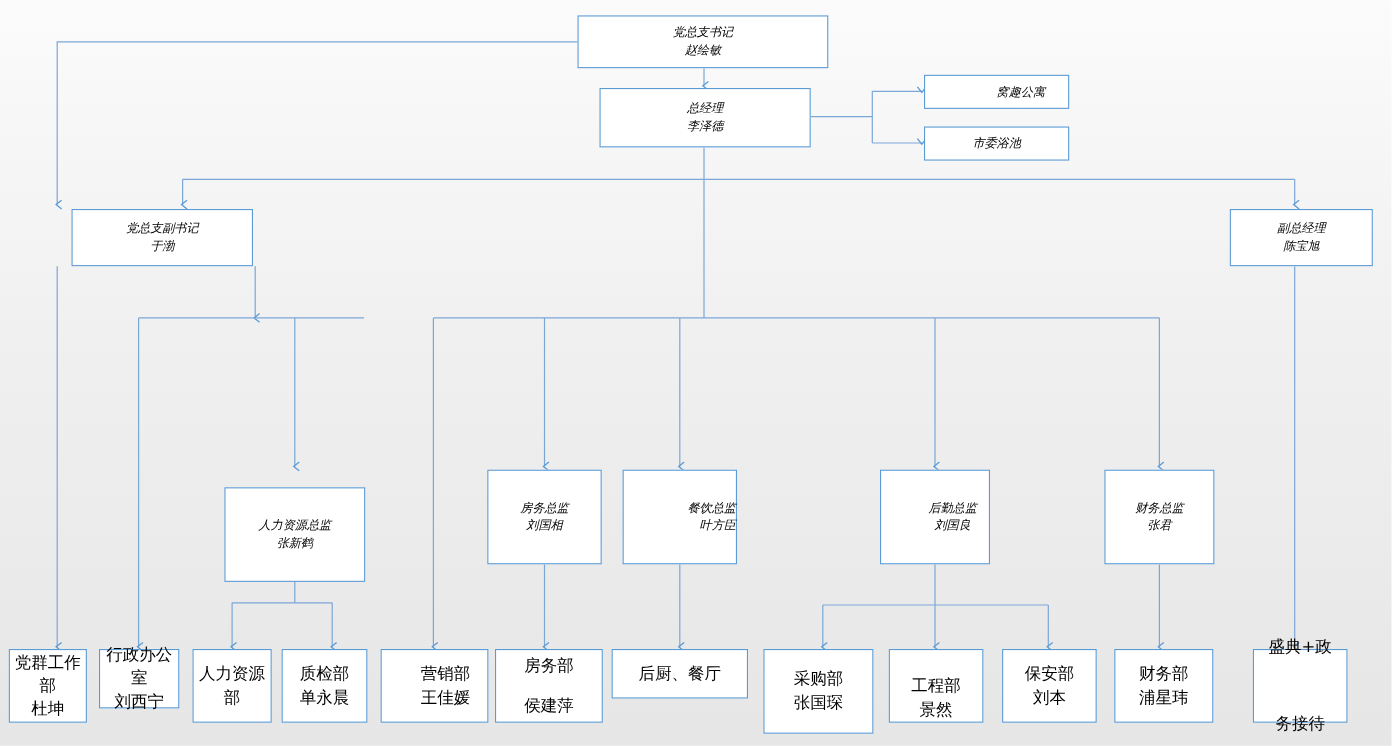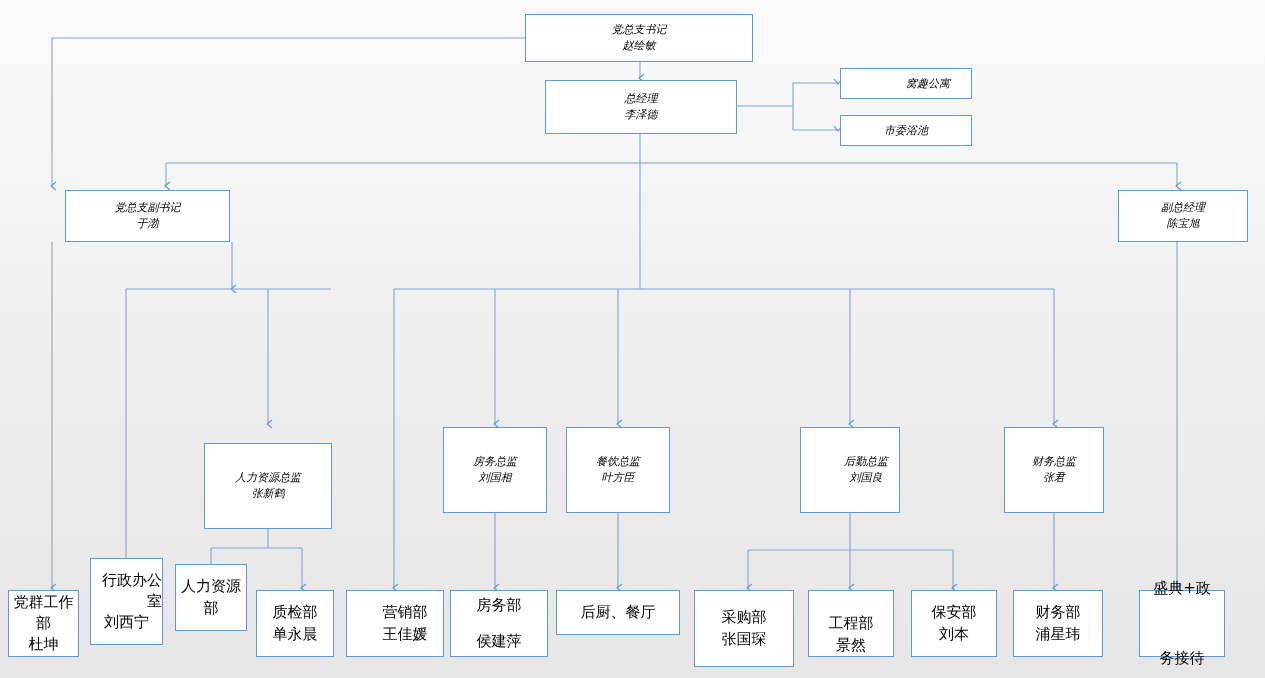--- a/index.html
+++ b/index.html
@@ -125,46 +125,46 @@
   <div class="node t16" style="left:204px;top:427px;width:128px;height:86px;margin-top:16px;">
     <span class="ln">人力资源总监</span>
     <span class="ln">张新鹤</span>
   </div>
 
   <div class="node t16" style="left:443px;top:427px;width:104px;height:86px;">
     <span class="ln">房务总监</span>
     <span class="ln">刘国相</span>
   </div>
 
-  <div class="node t16" style="left:566px;top:427px;width:104px;height:86px;">
+  <div class="node t16" style="left:566px;top:427px;width:104px;height:86px;align-items:flex-end;">
     <span class="ln">餐饮总监</span>
     <span class="ln">叶方臣</span>
   </div>
 
   <div class="node t16" style="left:800px;top:427px;width:100px;height:86px;padding-left:32px;">
     <span class="ln">后勤总监</span>
     <span class="ln">刘国良</span>
   </div>
 
   <div class="node t16" style="left:1004px;top:427px;width:100px;height:86px;">
     <span class="ln">财务总监</span>
     <span class="ln">张君</span>
   </div>
 
   <div class="node t15" style="left:8px;top:590px;width:71px;height:67px;">
     <span class="ln">党群工作部</span>
     <span class="ln">杜坤</span>
   </div>
 
-  <div class="node t15" style="left:90px;top:558px;width:73px;height:87px;text-align:right;">
+  <div class="node t15" style="left:90px;top:590px;width:73px;height:54px;">
     <span class="ln">行政办公室</span>
     <span class="ln">刘西宁</span>
   </div>
 
-  <div class="node t15" style="left:175px;top:564px;width:72px;height:67px;">
+  <div class="node t15" style="left:175px;top:590px;width:72px;height:67px;">
     <span class="ln">人力资源部</span>
   </div>
 
   <div class="node t15" style="left:256px;top:590px;width:78px;height:67px;">
     <span class="ln">质检部</span>
     <span class="ln">单永晨</span>
   </div>
 
   <div class="node t15" style="left:346px;top:590px;width:98px;height:67px;padding-left:20px;">
     <span class="ln">营销部</span>

